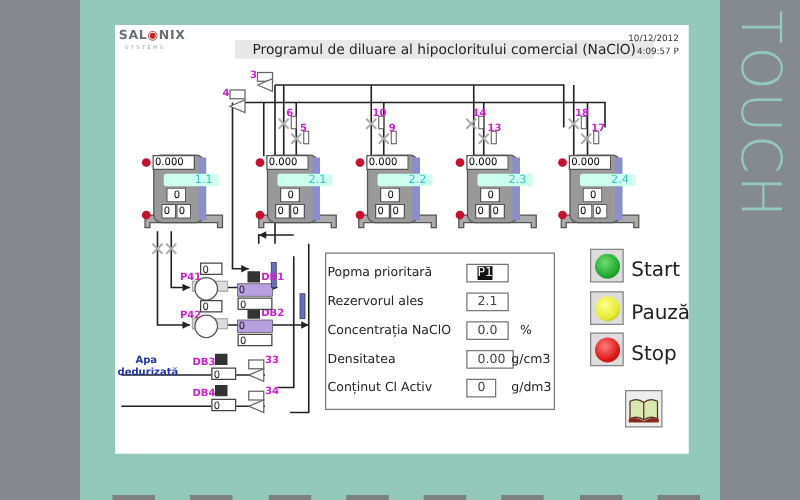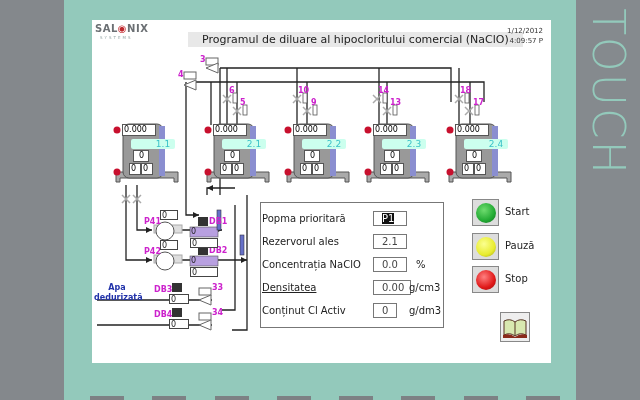--- a/index.html
+++ b/index.html
@@ -22,21 +22,21 @@
   .box{position:absolute;border:1px solid #444;background:#fff;font-size:8px;color:#222;line-height:9px;padding-left:1px;box-sizing:border-box;}
   .tankval{position:absolute;background:#fff;border:1px solid #555;font-size:8px;line-height:10px;height:12px;box-sizing:border-box;padding-left:1px;}
   .tankid{position:absolute;font-size:9px;color:#3ac2c8;text-align:center;width:24px;background:#cfe;border-radius:2px;padding-left:20px;}
   .panel{position:absolute;left:168px;top:182px;width:182px;height:124px;border:1px solid #777;background:#fff;}
   .row{position:absolute;left:1px;font-size:10px;color:#222;}
   .fld{position:absolute;border:1px solid #777;height:15px;font-size:10px;line-height:14px;padding-left:8px;box-sizing:border-box;color:#444;background:#fff;}
   .fld.sel span{background:#111;color:#fff;}
   .unit{position:absolute;font-size:10px;color:#222;}
   .btn{position:absolute;width:27px;height:27px;border:1px solid #888;background:#ddd;box-sizing:border-box;}
   .btn .lamp{position:absolute;left:3px;top:3px;width:20px;height:20px;border-radius:50%;}
-  .btnlbl{position:absolute;font-size:10px;color:#222;}
+  .btnlbl{position:absolute;font-size:16px;color:#222;}
   .book{position:absolute;left:408px;top:292px;width:30px;height:30px;border:1px solid #888;background:#eee;box-sizing:border-box;}
   .apa{position:absolute;left:2px;top:263px;width:46px;text-align:center;font-size:8px;font-weight:bold;color:#2233aa;line-height:10px;}
 </style>
 </head>
 <body>
 
 <div class="bezel-left"></div>
 <div class="teal"></div>
 <div class="bezel-right"></div>
 <div class="touch">
@@ -51,21 +51,21 @@
     <div></div>
   <div></div>
     <div></div>
 </div>
 
 <div class="screen">
   <div class="logo"><span>SAL</span><span class="mark">◉</span><span>NIX</span></div>
   <div class="logo-sub">SYSTEMS</div>
   <div class="title">Programul de diluare al hipocloritului comercial (NaClO)</div>
   <div class="date">
-    <div>1/12/2012</div>
+    <div>10/12/2012</div>
     <div>4:09:57 P</div>
   </div>
 
   <svg class="pid" width="459" height="343">
     <g stroke="#222" stroke-width="1.3" fill="none">
 
       <path d="M128 48 H359 V82"></path>
       <path d="M100 62 H392 V82"></path>
       <path d="M128 48 V175"></path>
       <path d="M119 62 V105"></path>
@@ -248,21 +248,21 @@
   </div>
 
   <div class="panel">
     <div class="row" style="top:10px;">Popma prioritară</div>
     <div class="fld sel" style="left:112px;top:8px;width:34px;"><span>P1</span></div>
     <div class="row" style="top:33px;">Rezervorul ales</div>
     <div class="fld" style="left:112px;top:31px;width:34px;">2.1</div>
     <div class="row" style="top:56px;">Concentrația NaClO</div>
     <div class="fld" style="left:112px;top:54px;width:34px;">0.0</div>
     <div class="unit" style="left:155px;top:56px;">%</div>
-    <div class="row" style="top:79px;text-decoration:underline;">Densitatea</div>
+    <div class="row" style="top:79px;">Densitatea</div>
     <div class="fld" style="left:112px;top:77px;width:38px;">0.00</div>
     <div class="unit" style="left:148px;top:79px;">g/cm3</div>
     <div class="row" style="top:102px;">Conținut Cl Activ</div>
     <div class="fld" style="left:112px;top:100px;width:24px;">0</div>
     <div class="unit" style="left:148px;top:102px;">g/dm3</div>
   </div>
 
   <div class="btn" style="left:380px;top:179px;">
       <div class="lamp" style="background:radial-gradient(circle at 40% 35%,#6fdc6f,#22aa33 60%,#146622);"></div>
     </div>

